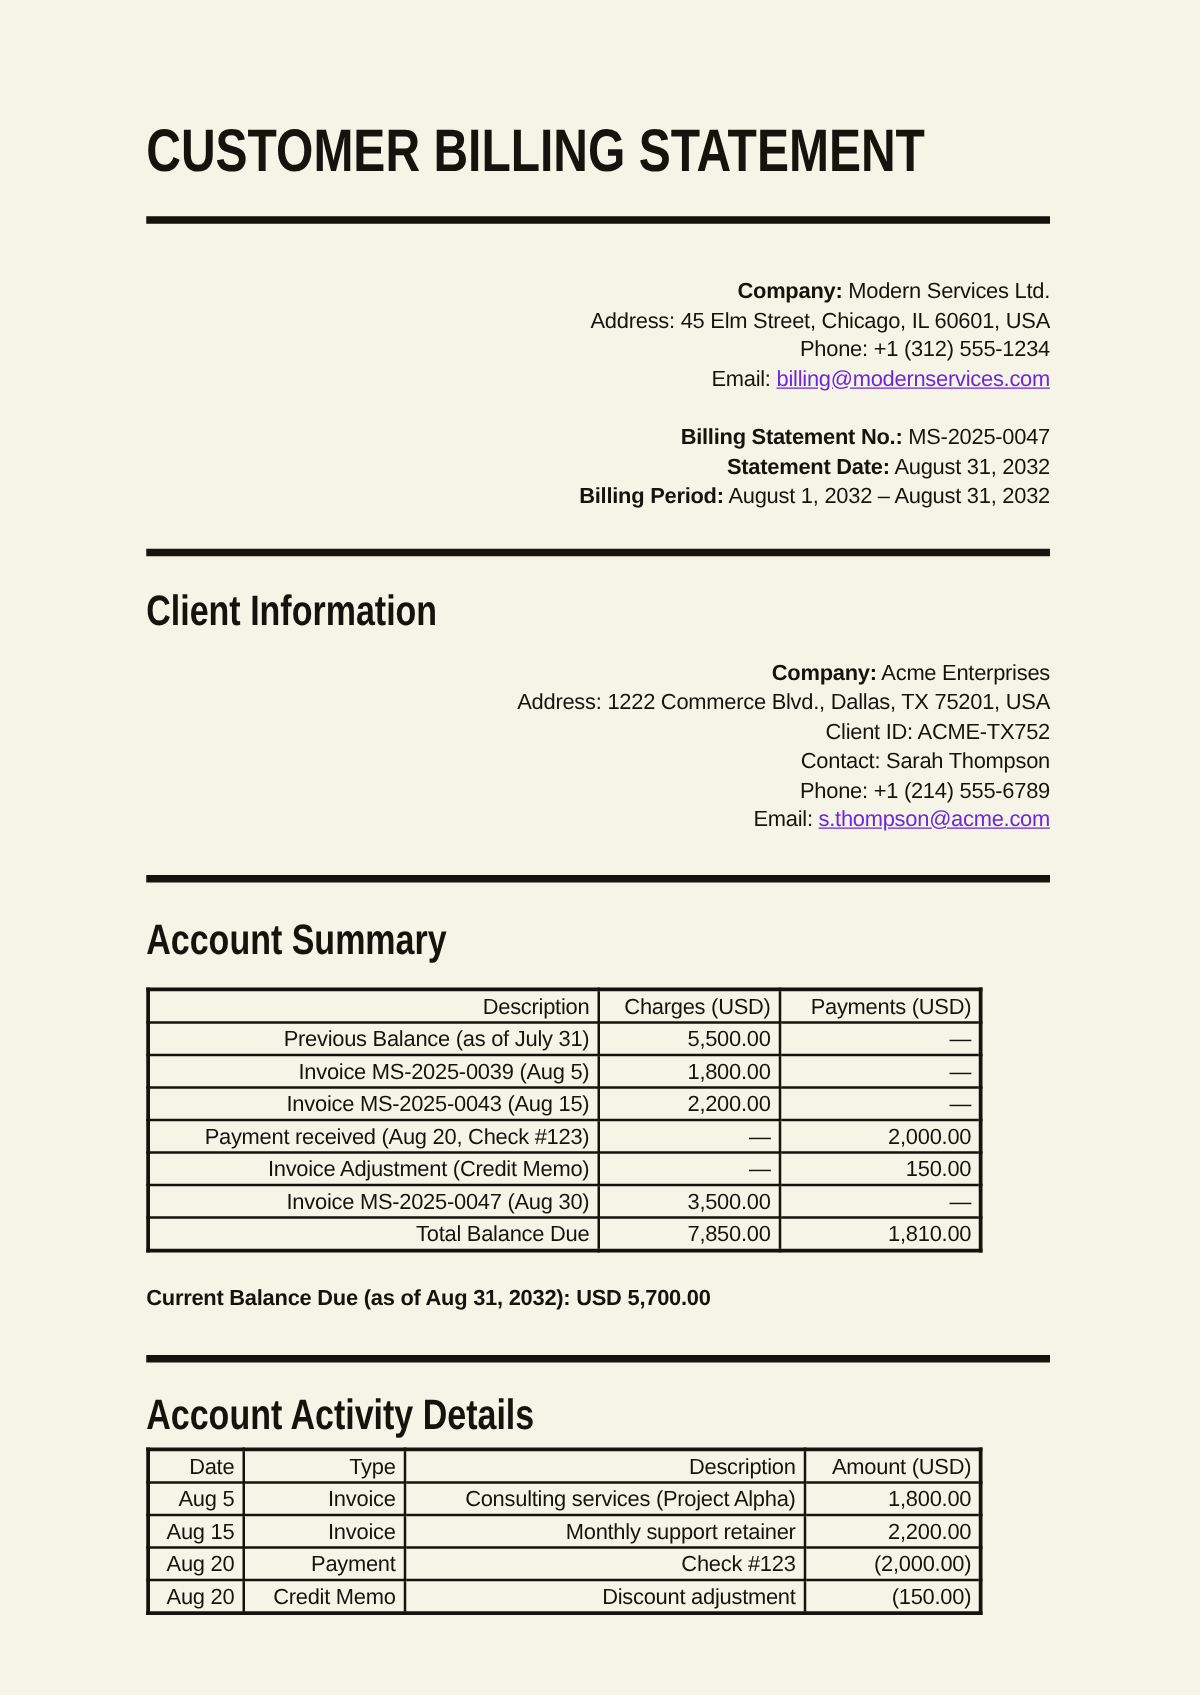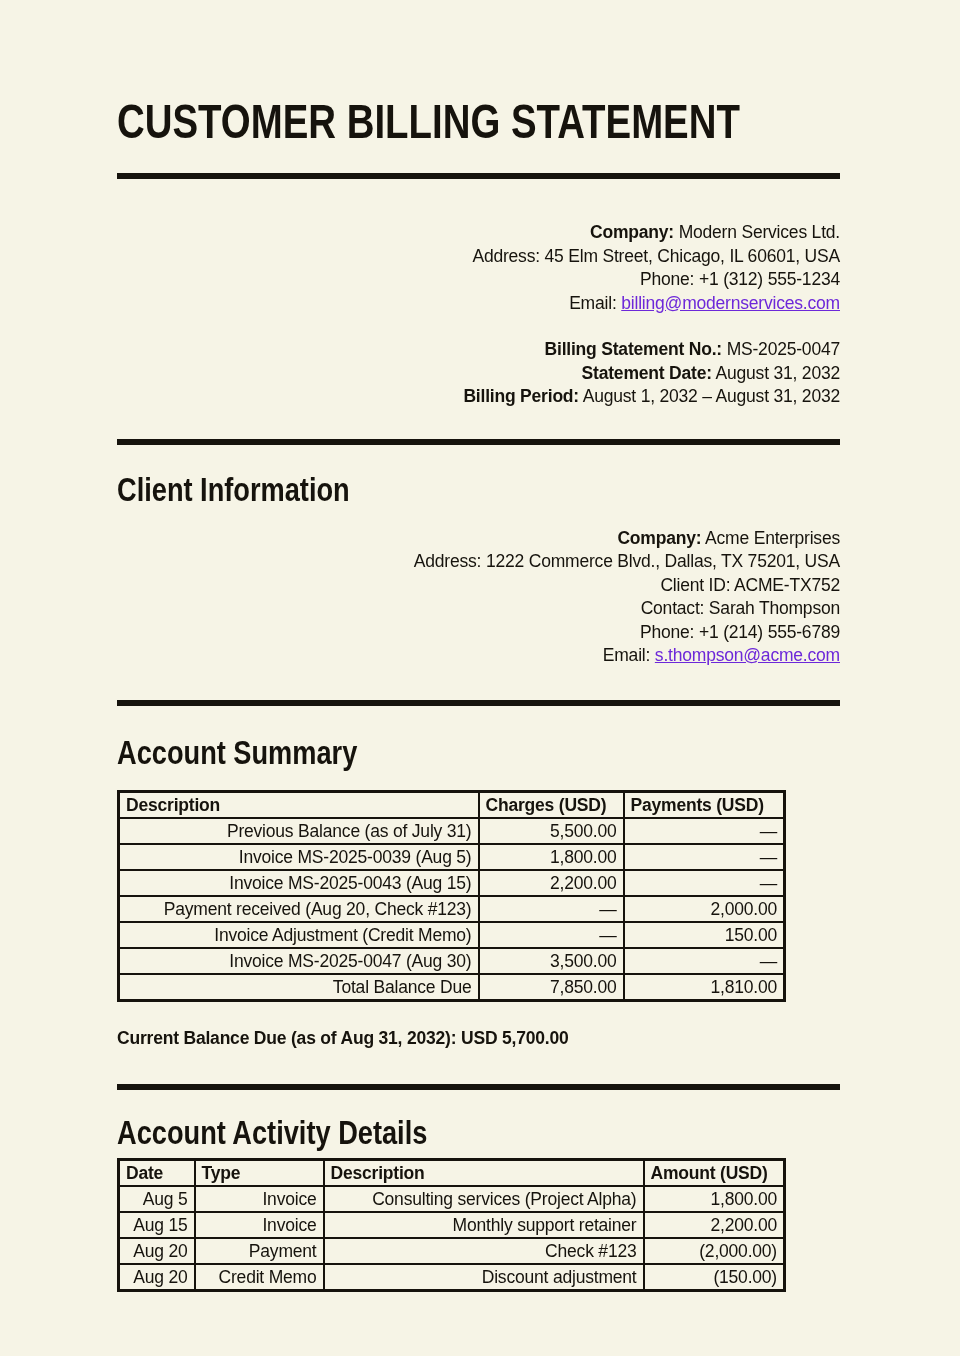--- a/index.html
+++ b/index.html
@@ -73,22 +73,22 @@
   .activity-table { width: 666px; margin-top: 8px; }
   th, td {
     border: 2px solid #16130d;
     padding: 2px 6px;
     line-height: 20px;
     text-align: right;
     overflow: hidden;
     white-space: nowrap;
   }
   th {
-    text-align: left;
-    font-weight: bold;
+    text-align: right;
+    font-weight: normal;
   }
   .total-row td { font-weight: normal; }
   .balance-line {
     margin: 25px 0 0 0;
     font-size: 17.5px;
     line-height: 23px;
     font-weight: bold;
     letter-spacing: -0.2px;
   }
   a.email-link {

